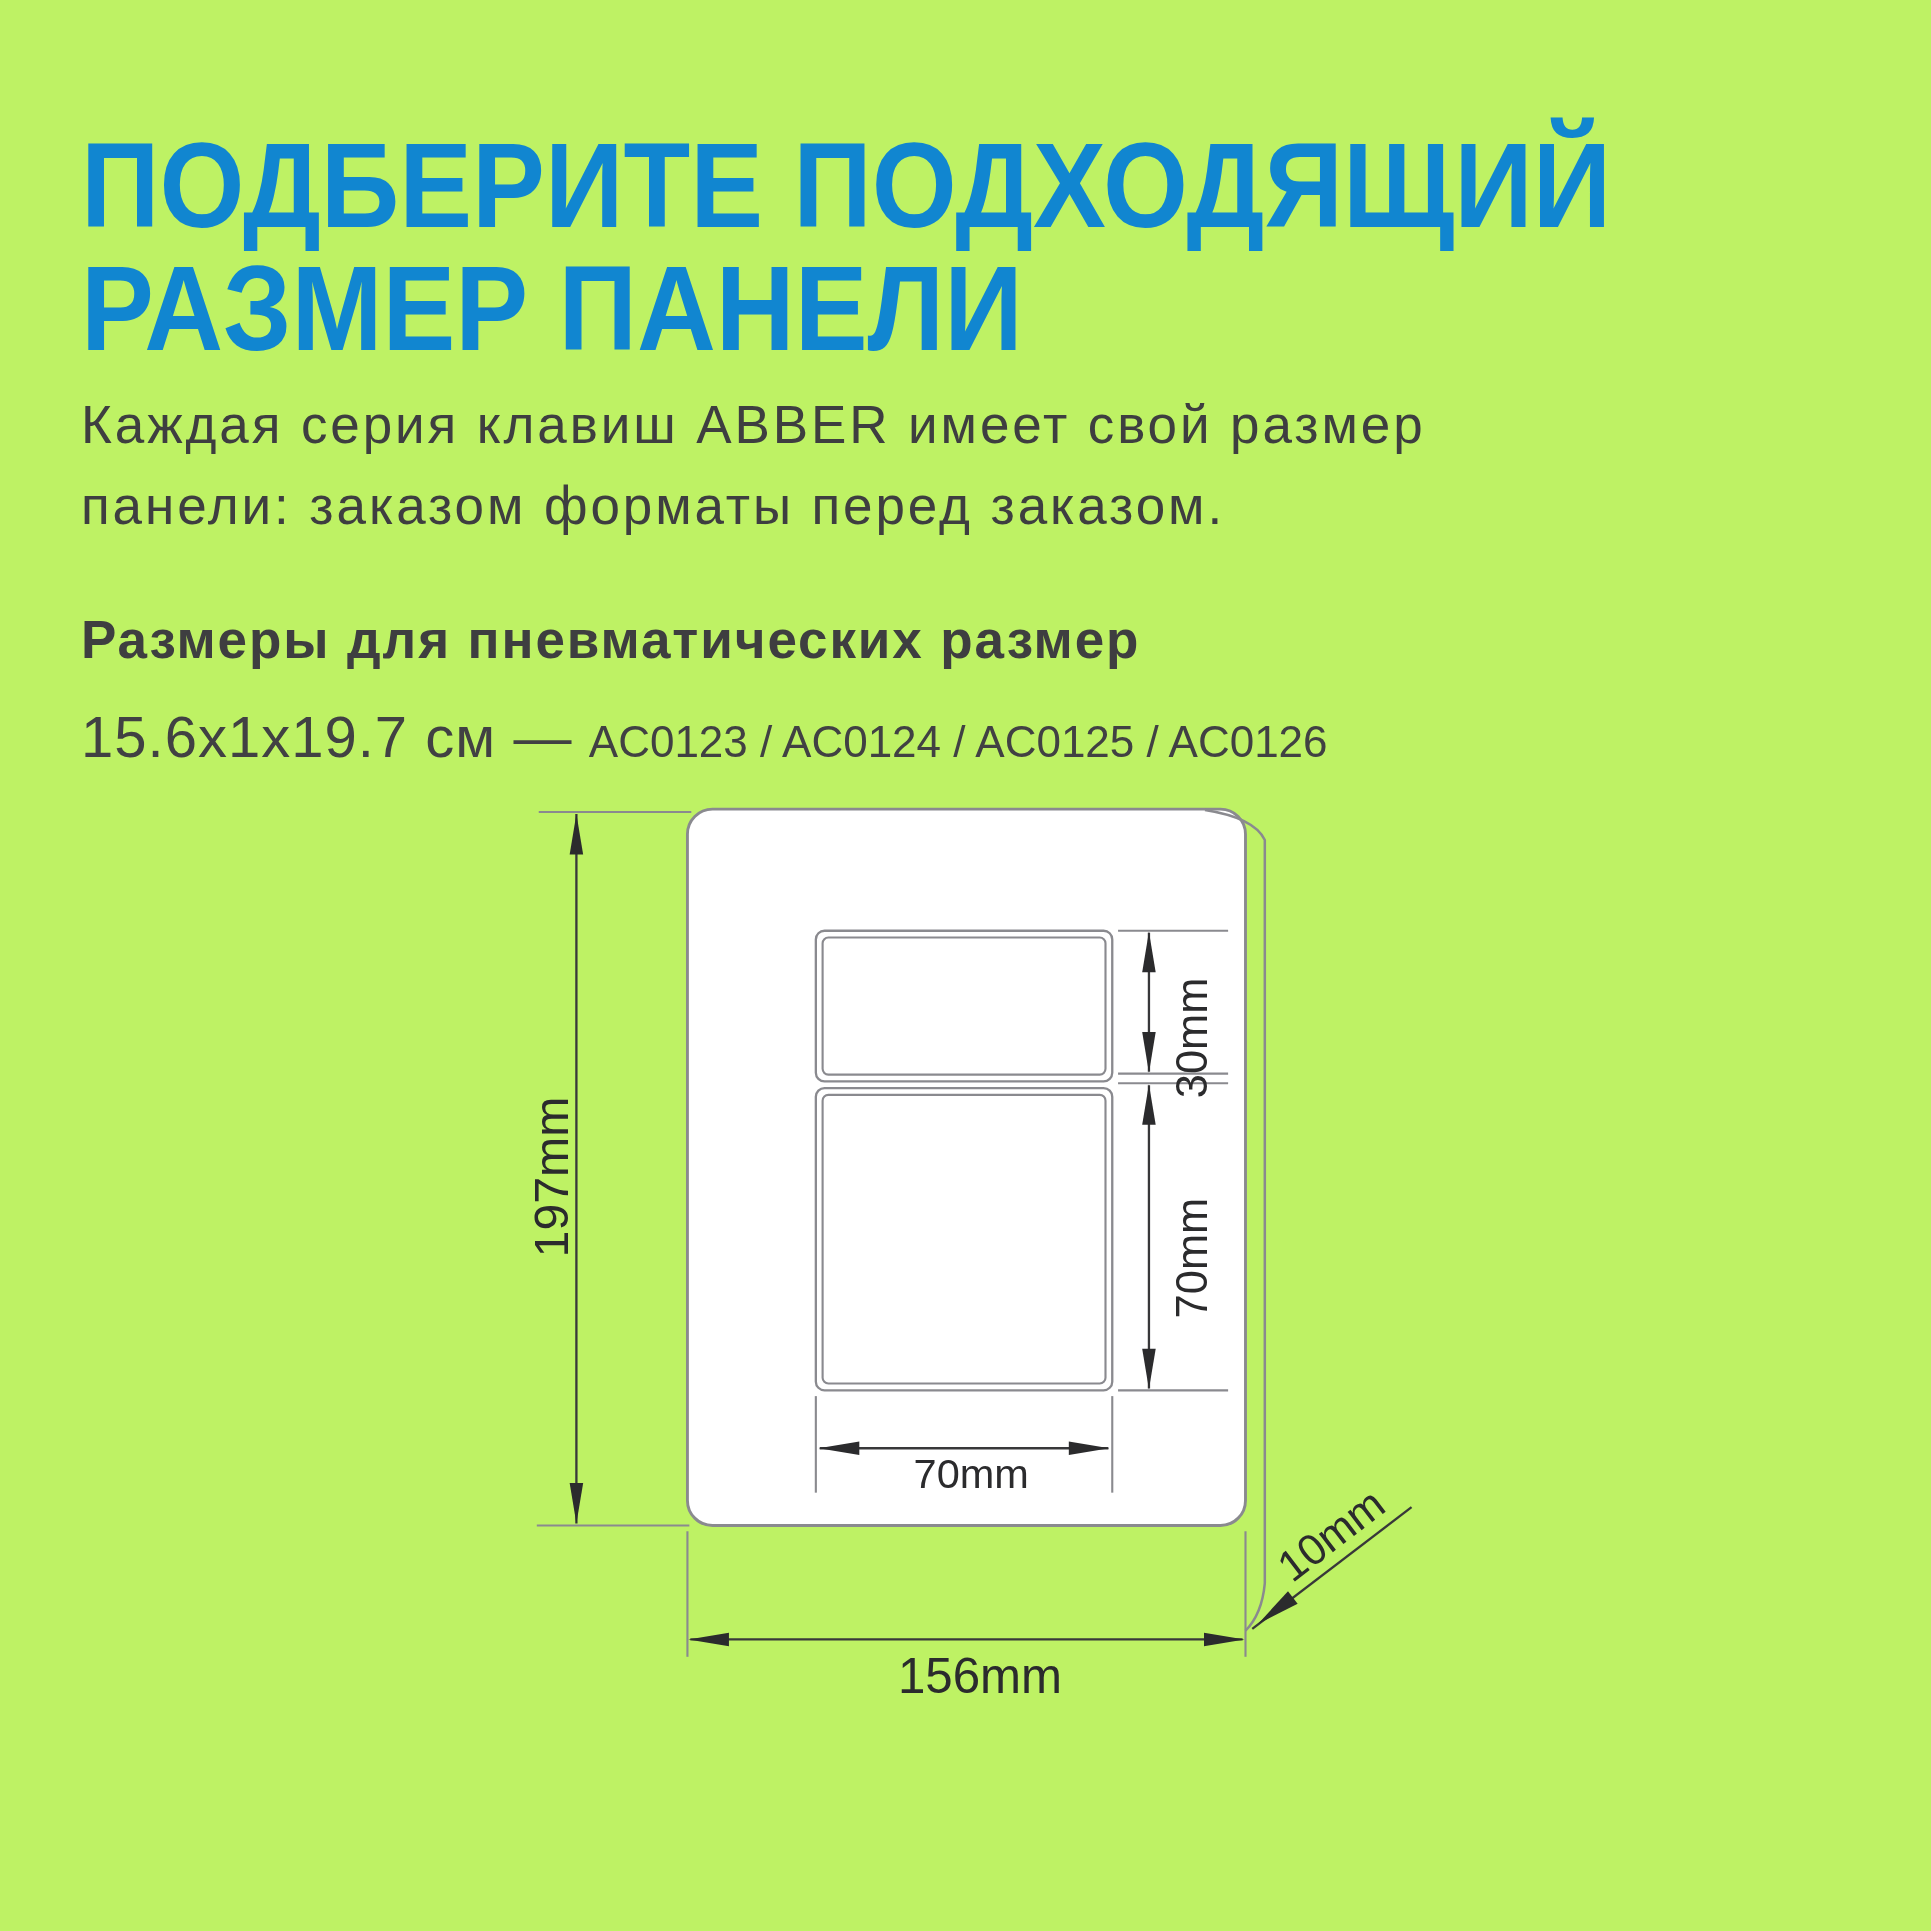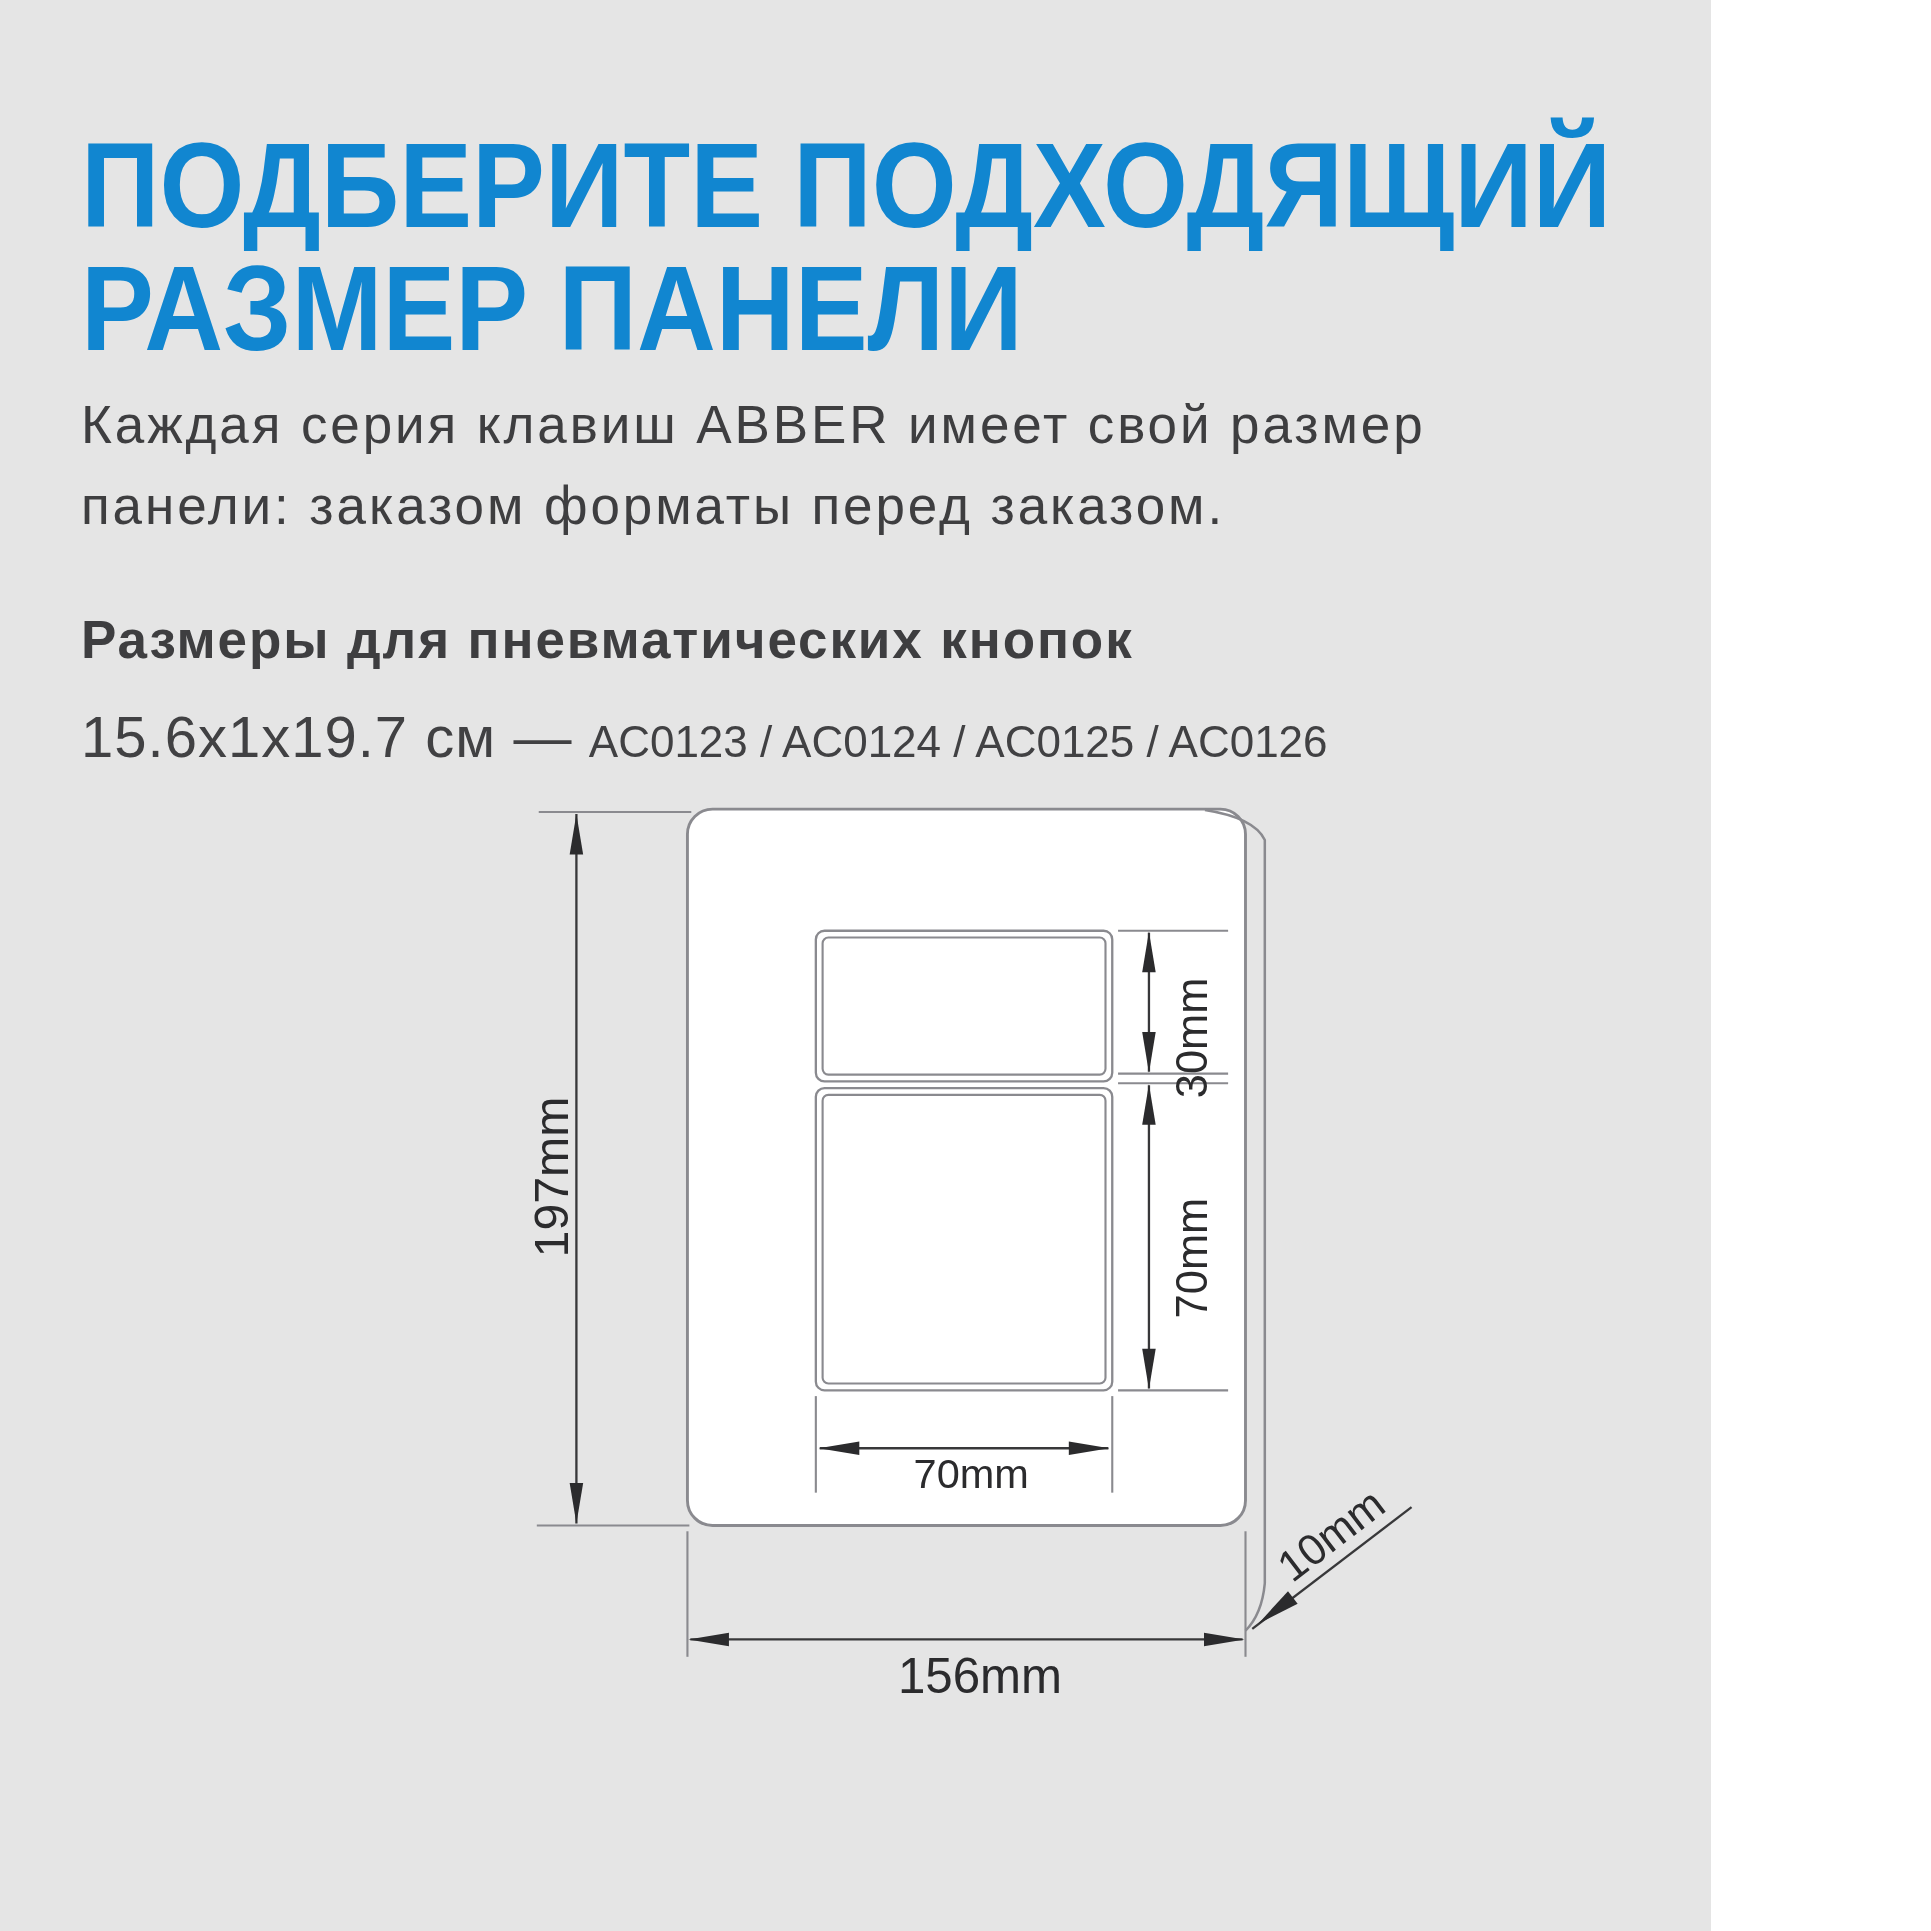--- a/index.html
+++ b/index.html
@@ -1,19 +1,19 @@
 <!DOCTYPE html>
 <html><head>
 <meta charset="utf-8">
 <style>
   html,body{margin:0;padding:0;background:#fff;}
   .page{
     position:relative;
-    width:1711px;height:1931px;
-    background:#e5e5e5;
+    width:1931px;height:1931px;
+    background:#bef264;
     overflow:hidden;
     font-family:"Liberation Sans","DejaVu Sans",sans-serif;
   }
   .title{
     position:absolute;left:81px;top:124px;
     font-size:120px;font-weight:bold;line-height:123px;
     color:#1186d0;white-space:nowrap;letter-spacing:0;
     transform:scaleX(0.91);transform-origin:0 0;
   }
   .subtitle{
@@ -49,21 +49,21 @@
   <div class="title">
     <div>ПОДБЕРИТЕ ПОДХОДЯЩИЙ</div>
     <div>РАЗМЕР ПАНЕЛИ</div>
   </div>
 
   <div class="subtitle">
     <div>Каждая серия клавиш ABBER имеет свой размер</div>
     <div>панели: заказом форматы перед заказом.</div>
   </div>
 
-  <div class="section-heading">Размеры для пневматических кнопок</div>
+  <div class="section-heading">Размеры для пневматических размер</div>
 
   <div class="size-line">
     <span class="size-bold">15.6х1х19.7 см</span><span class="size-sep">—</span><span class="size-models">AC0123 / AC0124 / AC0125 / AC0126</span>
   </div>
 
   <svg class="drawing" viewBox="0 0 2000 2000">
 
     <rect class="outline" x="712" y="838" width="578" height="742" rx="26" stroke-width="3"></rect>
 
     <path class="outline-nofill" stroke-width="2.6" d="M 1248 839 Q 1299 847 1310 870 L 1310 1640 Q 1307 1672 1290 1689"></path>

